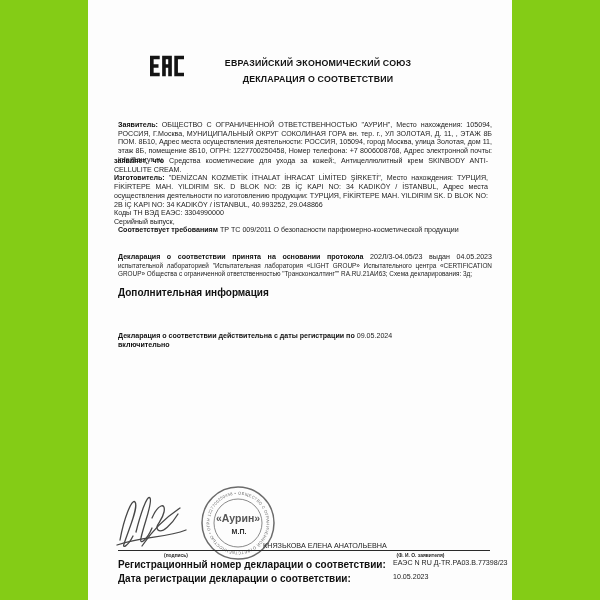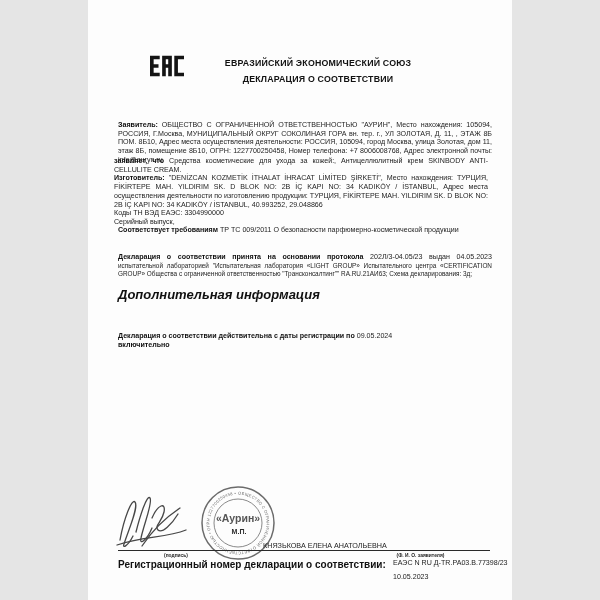--- a/index.html
+++ b/index.html
@@ -1,29 +1,29 @@
 <!DOCTYPE html>
 <html><head>
 <meta charset="utf-8">
 <style>
   html,body{margin:0;padding:0;background:#000;}
-  .canvas{position:relative;width:600px;height:600px;background:#e5e5e5;overflow:hidden;
+  .canvas{position:relative;width:600px;height:600px;background:#84cc16;overflow:hidden;
           font-family:"Liberation Sans", sans-serif;}
   .paper{position:absolute;left:88px;top:0;width:424px;height:600px;background:#fdfdfd;color:#1e1e1e;}
   .abs{position:absolute;}
   .b{font-weight:bold;color:#111;}
   .hdr{left:105px;top:55px;width:250px;text-align:center;font-weight:bold;font-size:8.8px;
        line-height:16px;color:#111;letter-spacing:.2px;}
   .bodytxt{font-size:7.1px;line-height:8.7px;text-align:justify;color:#232323;}
   .p-applicant{left:30px;top:93px;width:374px;margin-top:28px;}
   .p-declares{left:26px;top:157px;width:374px;}
   .p-comply{left:30px;top:226px;width:374px;}
   .p-basis{left:30px;top:253px;width:374px;}
   .small{font-size:6.4px;}
-  .p-additional{left:30px;top:287px;width:374px;font-size:13px;font-style:italic;}
+  .p-additional{left:30px;top:287px;width:374px;font-size:10px;}
   .p-valid{left:30px;top:332px;width:374px;font-size:7.1px;line-height:9px;}
   .sig-svg{left:24px;top:486px;}
   .stamp-svg{left:112px;top:485px;}
   .sig-line{left:30px;top:550px;width:372px;border-top:1px solid #2a2a2a;height:0;}
   .cap{font-size:4.9px;font-weight:bold;color:#222;text-align:center;}
   .cap-sign{left:43px;top:553px;width:90px;}
   .cap-fio{left:285px;top:553px;width:95px;}
   .fio-name{left:175px;top:541px;font-size:7.2px;color:#232323;white-space:nowrap;}
   .reg-label{left:30px;width:270px;font-size:10px;font-weight:bold;color:#111;}
   .reg-val{left:305px;width:120px;font-size:7.1px;color:#232323;white-space:nowrap;}
@@ -91,16 +91,17 @@
       <text x="39" y="49" text-anchor="middle" font-size="7" font-weight="bold" fill="#2b2b2b">М.П.</text>
     </svg>
 
     <div class="abs sig-line"></div>
     <div class="abs fio-name">КНЯЗЬКОВА ЕЛЕНА АНАТОЛЬЕВНА</div>
     <div class="abs cap cap-sign">(подпись)</div>
     <div class="abs cap cap-fio">(Ф. И. О. заявителя)</div>
 
     <div class="abs reg-label r1">Регистрационный номер декларации о соответствии:</div>
     <div class="abs reg-val r1">ЕАЭС N RU Д-TR.РА03.В.77398/23</div>
+    <div class="abs reg-label r2">Дата регистрации декларации о соответствии:</div>
     <div class="abs reg-val r2">10.05.2023</div>
 
   </div>
 </div>
 
 </body></html>

